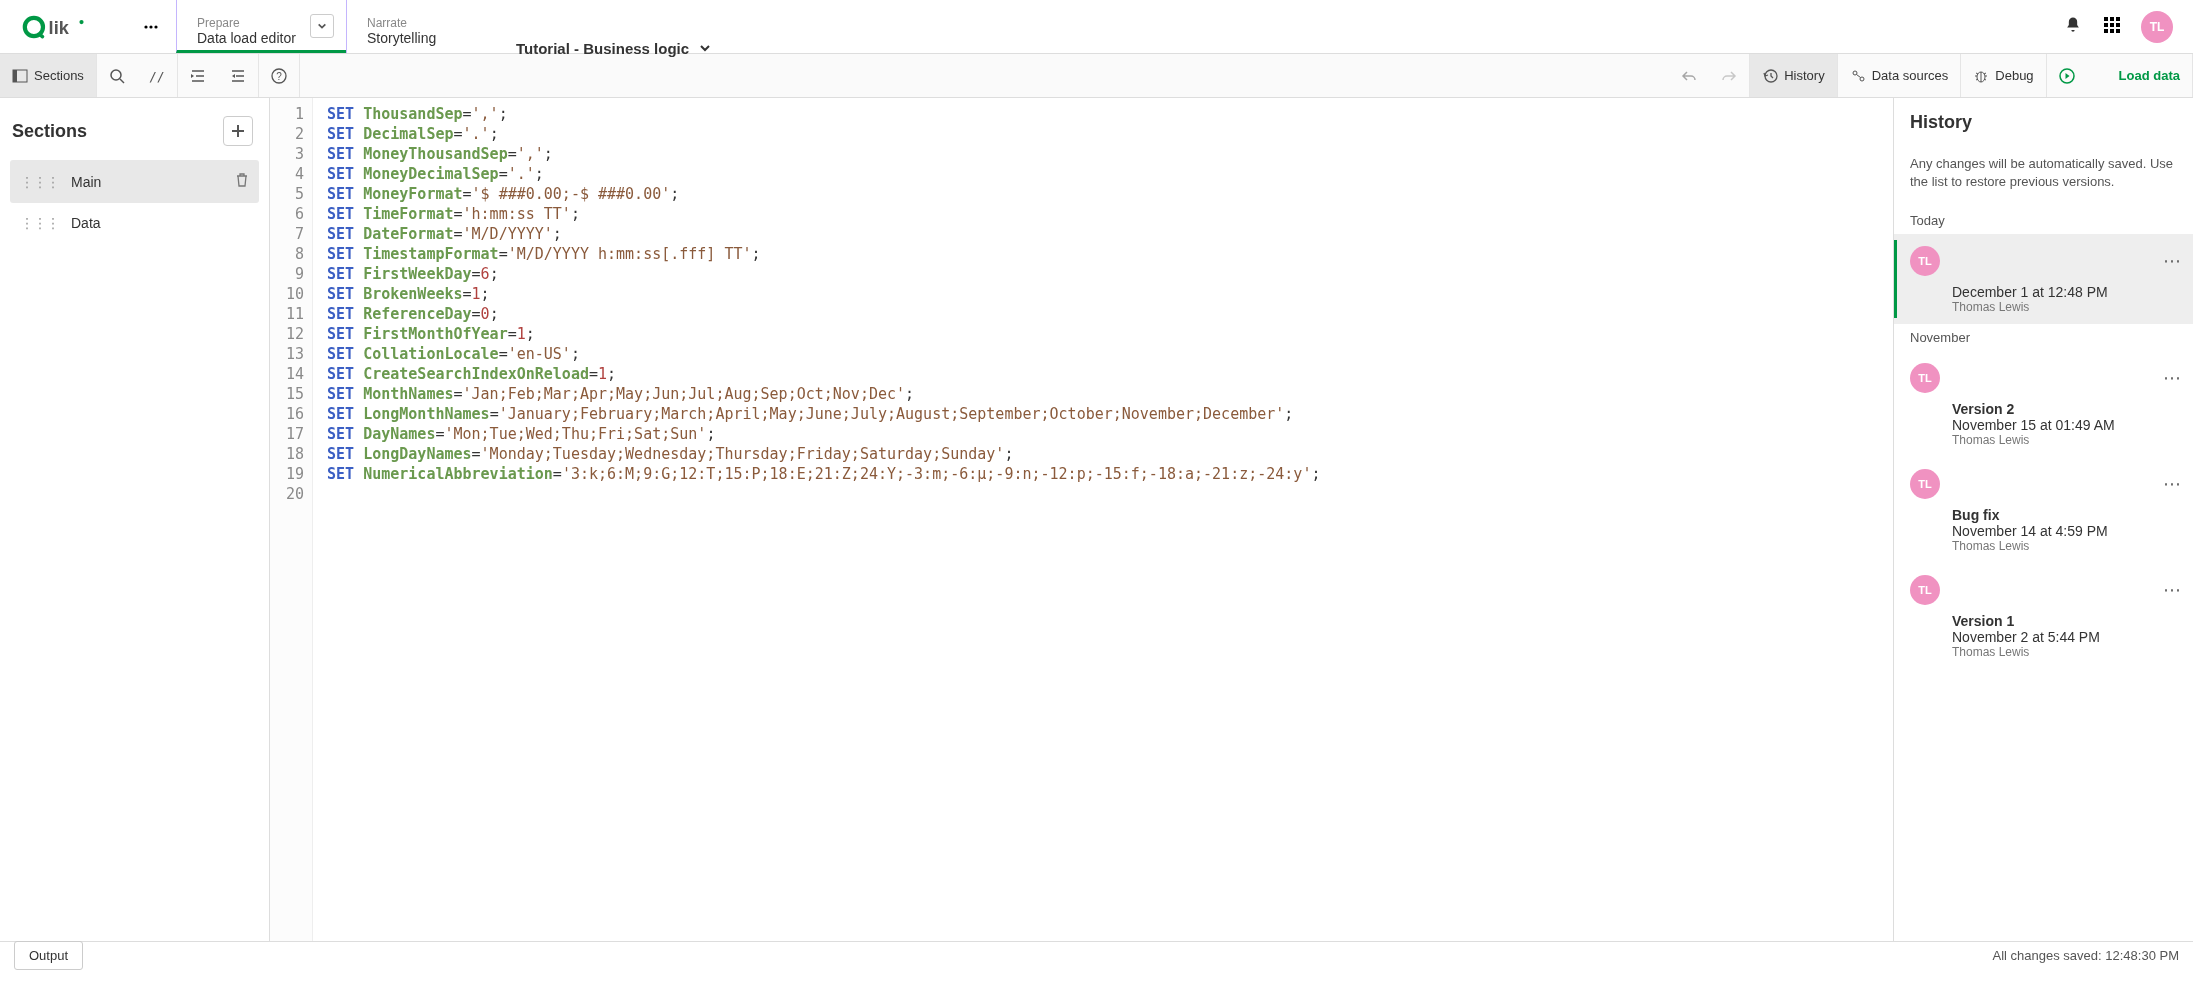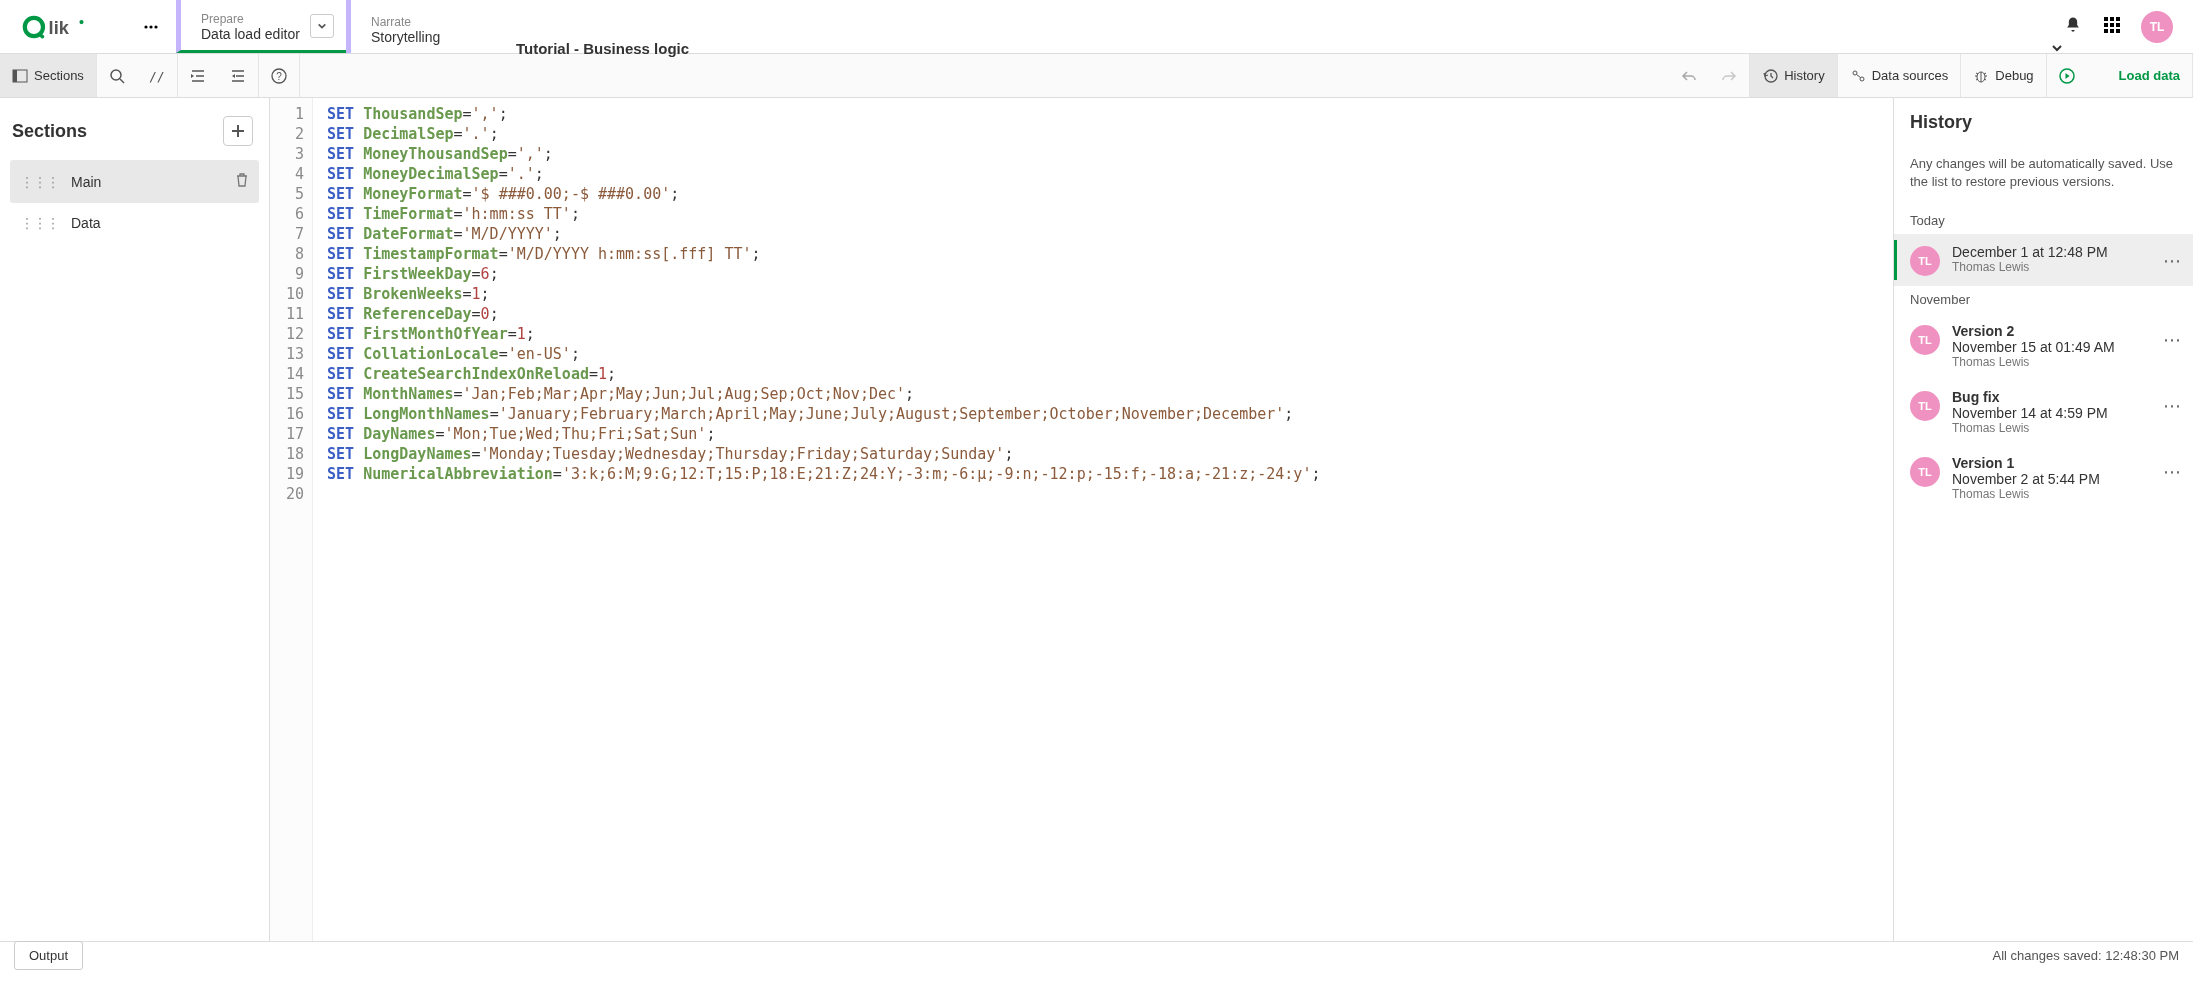--- a/index.html
+++ b/index.html
@@ -1,26 +1,26 @@
 <!DOCTYPE html>
 <html><head>
 <meta charset="utf-8">
 <style>
   * { box-sizing: border-box; margin: 0; padding: 0; }
   html, body { width: 100%; height: 100%; font-family: "Segoe UI", Arial, sans-serif; font-size: 14px; color: #333; background: #fff; }
   .top-bar { display: flex; align-items: stretch; height: 54px; border-bottom: 1px solid #ddd; }
   .logo { display: flex; align-items: center; padding: 0 20px 0 22px; text-align: right; }
   .logo svg { height: 28px; }
   .hamburger-btn { display: flex; align-items: center; justify-content: center; width: 50px; cursor: pointer; }
-  .nav-tab { display: flex; align-items: flex-end; padding: 8px 20px; border-left: 5px solid #c4b5fd; min-width: 170px; position: relative; cursor: pointer; }
+  .nav-tab { display: flex; align-items: flex-start; padding: 16px 20px; border-left: 1px solid #c4b5fd; min-width: 170px; position: relative; cursor: pointer; }
   .nav-tab.active { border-bottom: 3px solid #009845; }
   .nav-tab .head { font-size: 12px; color: #888; }
   .nav-tab .sub { font-size: 14px; color: #333; }
   .nav-tab .chev { position: absolute; right: 12px; top: 14px; border: 1px solid #ccc; border-radius: 3px; width: 24px; height: 24px; display: flex; align-items: center; justify-content: center; }
-  .app-title-wrap { flex: 1; display: flex; align-items: center; justify-content: space-between; gap: 10px; font-size: 15px; font-weight: 600; margin-top: 43px; }
+  .app-title-wrap { flex: 1; display: flex; align-items: center; justify-content: flex-start; gap: 10px; font-size: 15px; font-weight: 600; margin-top: 43px; }
   .top-right { display: flex; align-items: center; gap: 20px; padding-right: 20px; }
   .avatar { width: 32px; height: 32px; border-radius: 50%; background: #f092c1; color: #fff; display: flex; align-items: center; justify-content: center; font-size: 12px; font-weight: 600; }
   .toolbar { display: flex; align-items: center; height: 44px; border-bottom: 1px solid #ddd; background: #fafafa; }
   .toolbar .group { display: flex; align-items: center; height: 100%; border-right: 1px solid #e5e5e5; }
   .tool-btn { display: flex; align-items: center; gap: 6px; padding: 0 12px; height: 100%; cursor: pointer; font-size: 13px; }
   .tool-btn.active { background: #e8e8e8; }
   .tool-btn.green { color: #009845; font-weight: 600; gap: 44px; }
   .spacer { flex: 1; }
   .main { display: flex; height: calc(100% - 54px - 44px - 40px); }
   .sections-panel { width: 270px; border-right: 1px solid #ddd; display: flex; flex-direction: column; padding: 10px; }
@@ -40,21 +40,21 @@
   .code .str { color: #8a5a3b; }
   .code .num { color: #b0413e; }
   .history-panel { width: 300px; border-left: 1px solid #ddd; padding: 14px 0 14px 0; overflow-y: auto; }
   .history-panel h3 { font-size: 18px; font-weight: 600; padding: 0 16px 6px; }
   .history-panel .hint { font-size: 13px; color: #555; padding: 0 16px 16px; line-height: 1.4; margin-top: 16px; }
   .hist-group-label { font-size: 13px; color: #555; padding: 6px 16px; }
   .hist-item { display: flex; align-items: flex-start; gap: 12px; padding: 10px 12px 10px 16px; cursor: pointer; position: relative; }
   .hist-item.current { background: #eee; }
   .hist-item.current::before { content: ""; position: absolute; left: 0; top: 6px; bottom: 6px; width: 3px; background: #009845; }
   .hist-avatar { width: 30px; height: 30px; border-radius: 50%; background: #f092c1; color: #fff; display: flex; align-items: center; justify-content: center; font-size: 11px; font-weight: 600; flex-shrink: 0; margin-top: 2px; }
-  .hist-main { flex: 1; }
+  .hist-main { flex: 1; margin-top: 40px; }
   .hist-title { font-size: 14px; font-weight: 600; }
   .hist-time { font-size: 14px; color: #333; }
   .hist-user { font-size: 12px; color: #777; }
   .hist-dots { color: #666; font-size: 18px; line-height: 1; padding-top: 8px; cursor: pointer; }
   .footer { height: 27px; display: flex; align-items: center; border-top: 1px solid #ddd; padding: 0 14px; }
   .output-btn { border: 1px solid #ccc; border-radius: 3px; padding: 6px 14px; font-size: 13px; cursor: pointer; }
   .footer .status { margin-left: auto; font-size: 13px; color: #555; }
 </style>
 </head>
 <body>

